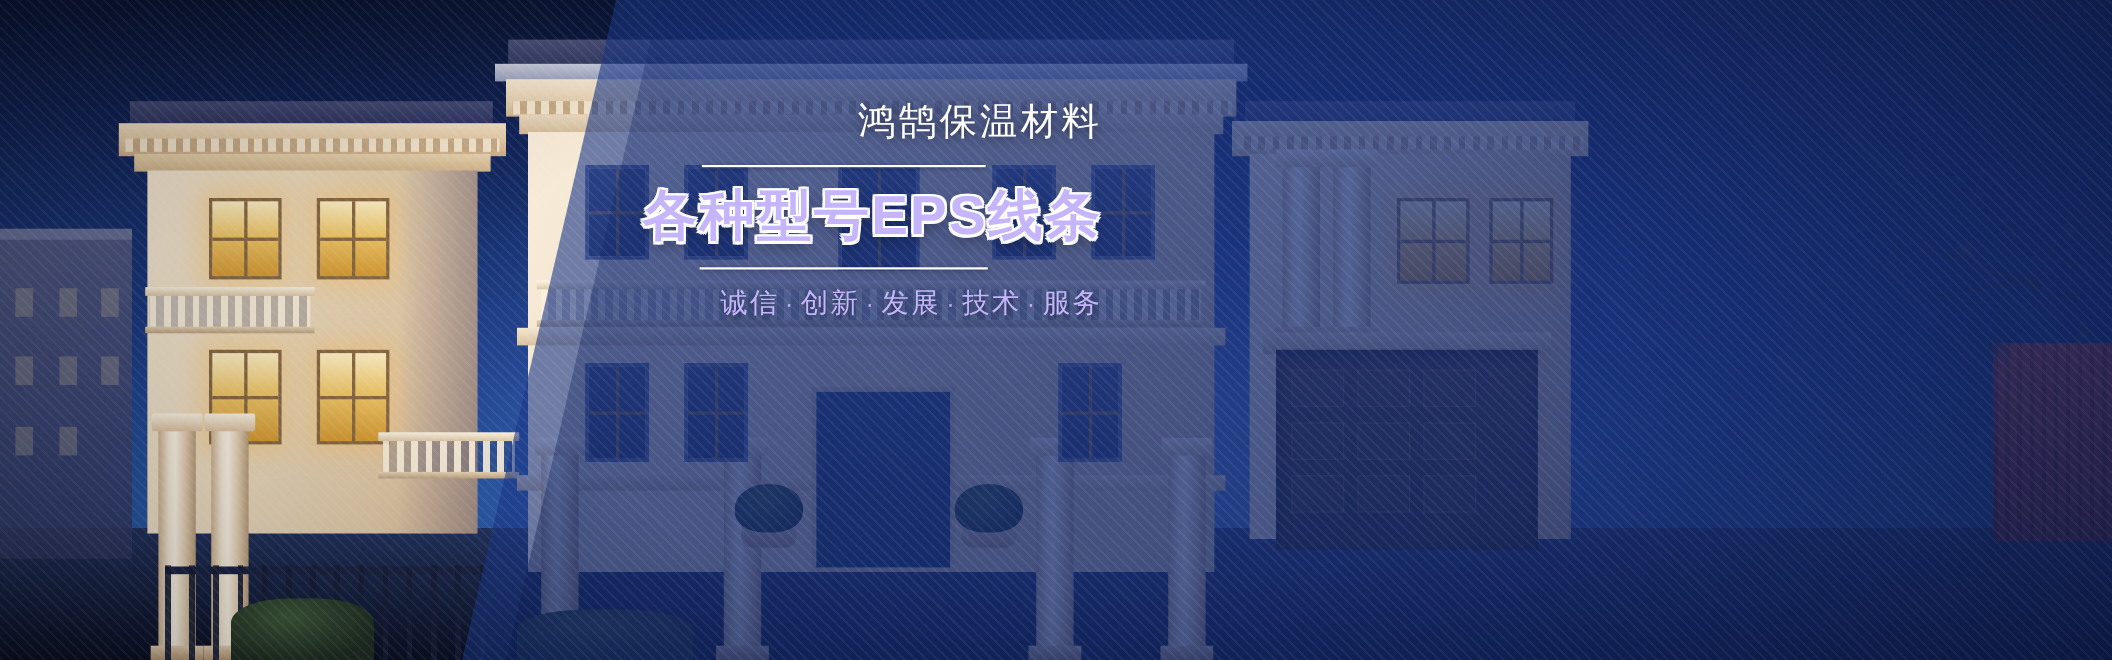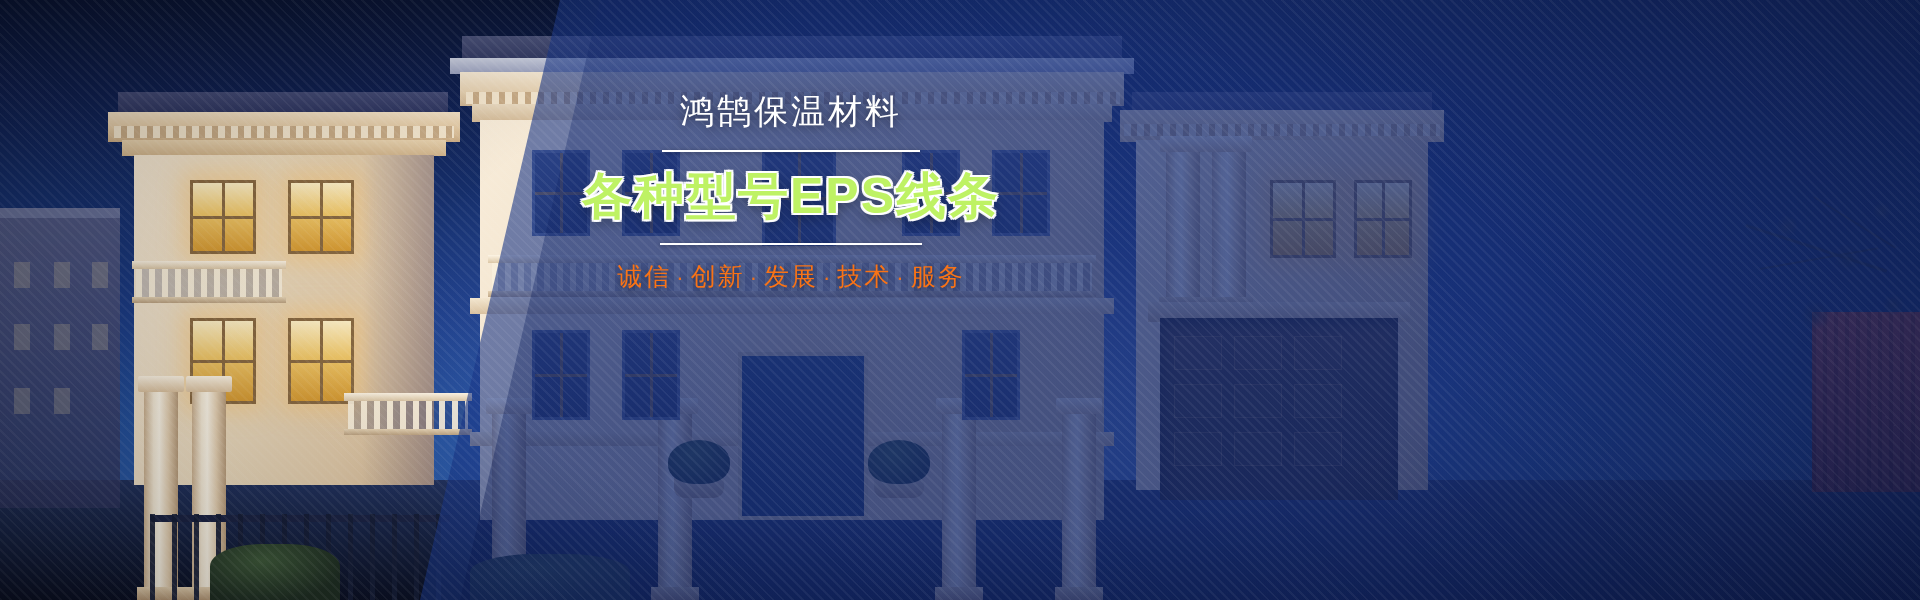--- a/index.html
+++ b/index.html
@@ -280,22 +280,22 @@
       rgba(255,255,255,0) 2px, rgba(255,255,255,0) 7px);
   }
   .vignette {
     position:absolute; inset:0; pointer-events:none;
     background:radial-gradient(ellipse 1300px 620px at 50% 48%, rgba(0,0,0,0) 40%, rgba(0,0,0,.34) 100%);
   }
 
   
   .copy {
     position:absolute;
-    left:556px; top:92px; width:470px;
-    text-align:center;
+    left:532px; top:92px; width:470px;
+    text-align:right;
     z-index:40;
   }
   .brand {
     font-size:34px;
     line-height:1.15;
     color:#ffffff;
     letter-spacing:3px;
     font-weight:400;
     text-shadow:0 2px 10px rgba(0,0,0,.5);
     white-space:nowrap;
@@ -307,21 +307,21 @@
     width:258px;
     box-shadow:0 1px 4px rgba(0,0,0,.4);
   }
   .headline {
     margin-top:16px;
   }
   .headline .hl {
     font-size:50px;
     line-height:57px;
     font-weight:bold;
-    color:#bef264;
+    color:#c4b5fd;
     letter-spacing:2px;
     white-space:nowrap;
     text-shadow:
       -2px -2px 0 rgba(255,255,255,.92),
        2px -2px 0 rgba(255,255,255,.92),
       -2px  2px 0 rgba(255,255,255,.92),
        2px  2px 0 rgba(255,255,255,.92),
        0 -2px 0 rgba(255,255,255,.92),
        0  2px 0 rgba(255,255,255,.92),
       -2px 0 0 rgba(255,255,255,.92),
@@ -332,21 +332,21 @@
     height:2px;
     background:#ffffff;
     margin:18px auto 0;
     width:262px;
     box-shadow:0 1px 4px rgba(0,0,0,.4);
   }
   .tagline {
     margin-top:16px;
     font-size:25px;
     line-height:1.2;
-    color:#f97316;
+    color:#c4b5fd;
     letter-spacing:2px;
     white-space:nowrap;
     text-shadow:0 2px 9px rgba(0,0,0,.55);
   }
   .tagline .sep { padding:0 5px; font-size:22px; opacity:.95; }
 </style>
 </head>
 <body>
 
 <div id="banner">

